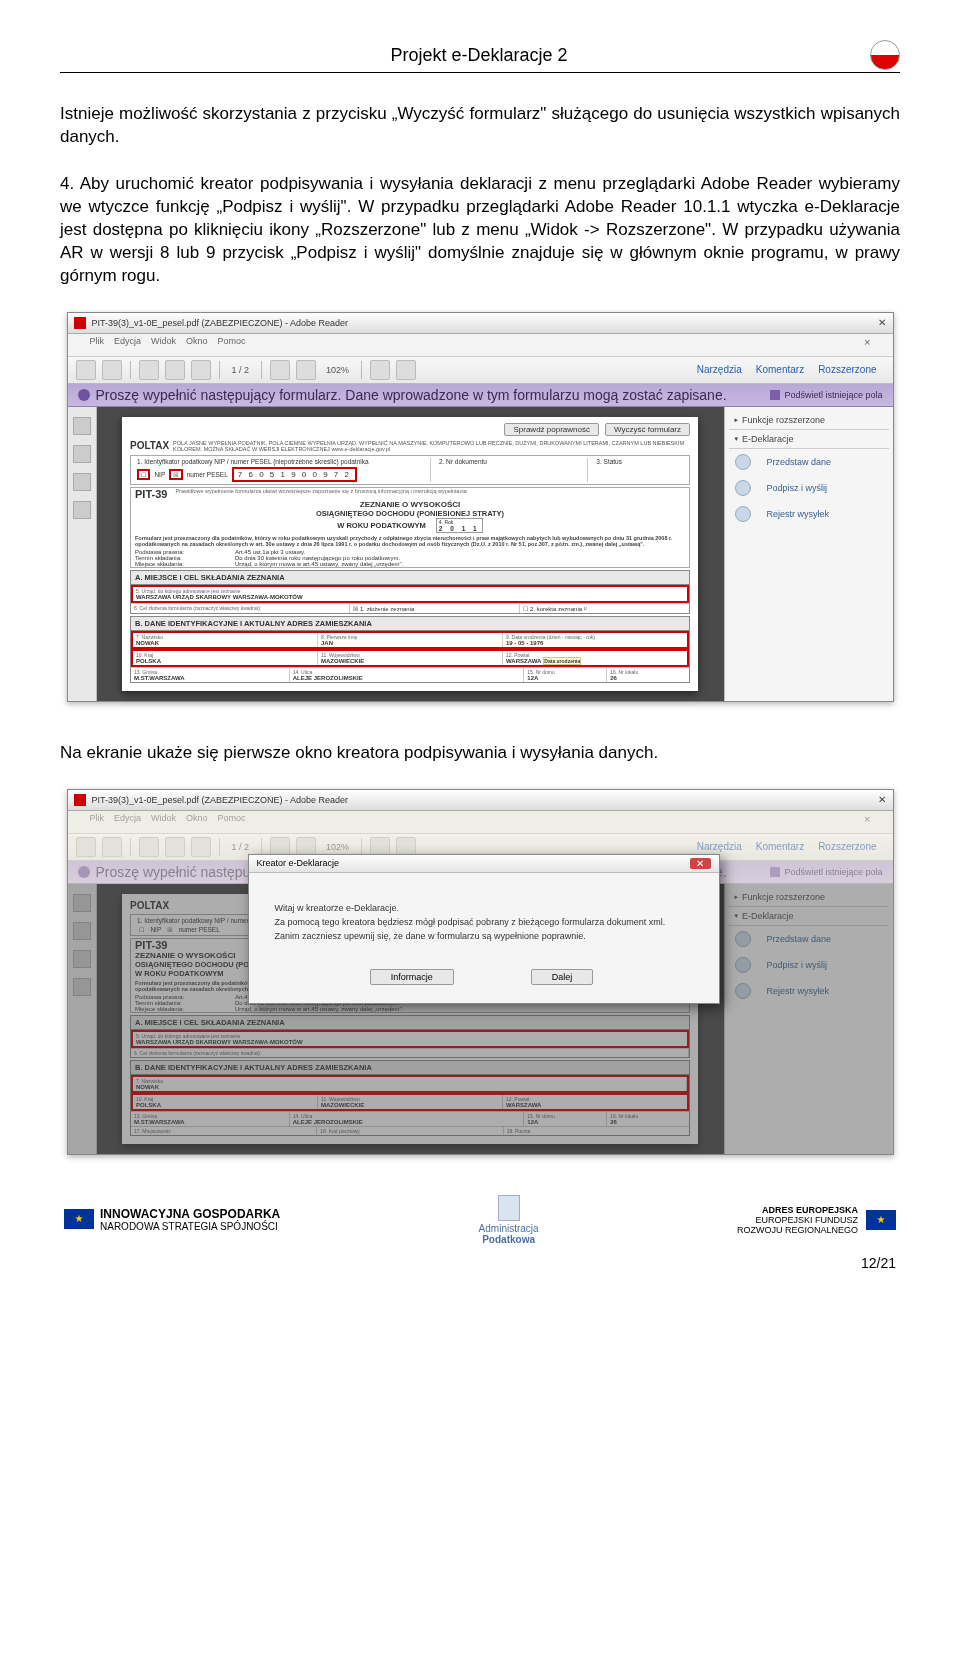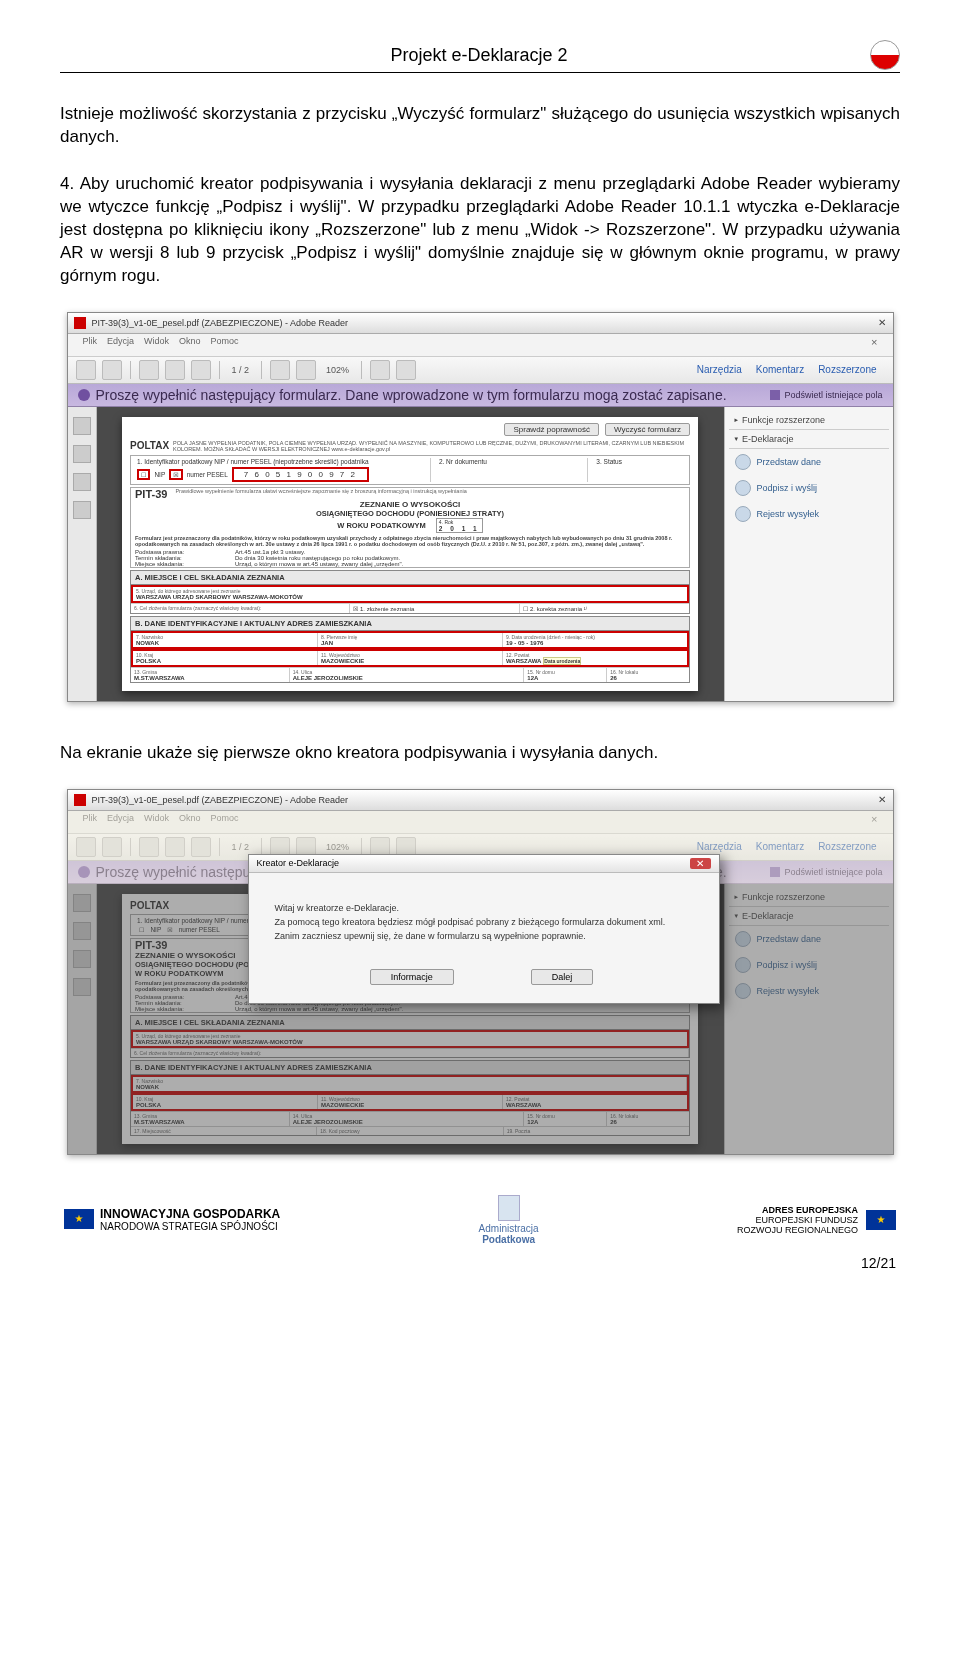--- a/index.html
+++ b/index.html
@@ -59,21 +59,21 @@
     width: 12px; height: 12px; background: #c00; margin-right: 6px;
   }
   .titlebar .t-text { color: #333; }
   .titlebar .t-close { margin-left: auto; font-size: 10px; color: #444; }
   .menubar {
     height: 18px;
     background: #f3f3f3;
     border-bottom: 1px solid #ccc;
     display: flex;
     gap: 10px;
-    padding: 2px 15px;
+    padding: 2px 22px;
     color: #666;
   }
   .toolbar {
     height: 26px;
     background: linear-gradient(#f8f8f8, #e8e8e8);
     border-bottom: 1px solid #bbb;
     display: flex;
     align-items: center;
     padding: 0 8px;
     gap: 6px;
@@ -140,21 +140,21 @@
     color: #444;
     padding: 4px 6px;
     border-bottom: 1px solid #ccc;
     display:flex;
     align-items:center;
   }
   .rp-header .tri { font-size:7px; margin-right:4px;}
   .rp-item {
     display: flex;
     align-items: center;
-    gap: 6px;
+    gap: 16px;
     padding: 5px 6px;
     font-size: 9px;
     color: #35608f;
   }
   .rp-item .ic { width: 14px; height: 14px; background: #c9d8e8; border-radius: 50%; border:1px solid #9ab;}
   .form-top-btns {
     display:flex;
     justify-content:flex-end;
     gap:6px;
     margin-bottom:4px;
@@ -176,21 +176,21 @@
   .poltax-desc { font-size:5.5px; line-height:1.1; color:#555; }
   .hdr-row {
     display:flex;
     gap:4px;
     border:1px solid #aaa;
     padding:2px;
     margin-bottom:2px;
     font-size:6.5px;
   }
   .hdr-row .cell { border-right:1px solid #ccc; padding:0 4px; }
-  .red-box { display:inline-block; border:2px solid #c00; padding:1px 10px; font-size:8px; letter-spacing:2px;}
+  .red-box { display:inline-block; border:2px solid #c00; padding:1px 4px; font-size:8px; letter-spacing:2px;}
   .pit-block {
     border:1px solid #aaa;
     padding:0 4px;
     font-size:6.5px;
     margin-bottom:2px;
   }
   .pit-title { font-size:11px; font-weight:bold; }
   .pit-sub { font-weight:bold; font-size:8px; text-align:center; }
   .pit-sub2 { font-weight:bold; font-size:7.5px; text-align:center; }
   .desc-text { font-size:5.5px; color:#444; font-weight:bold; padding:2px 0;}

